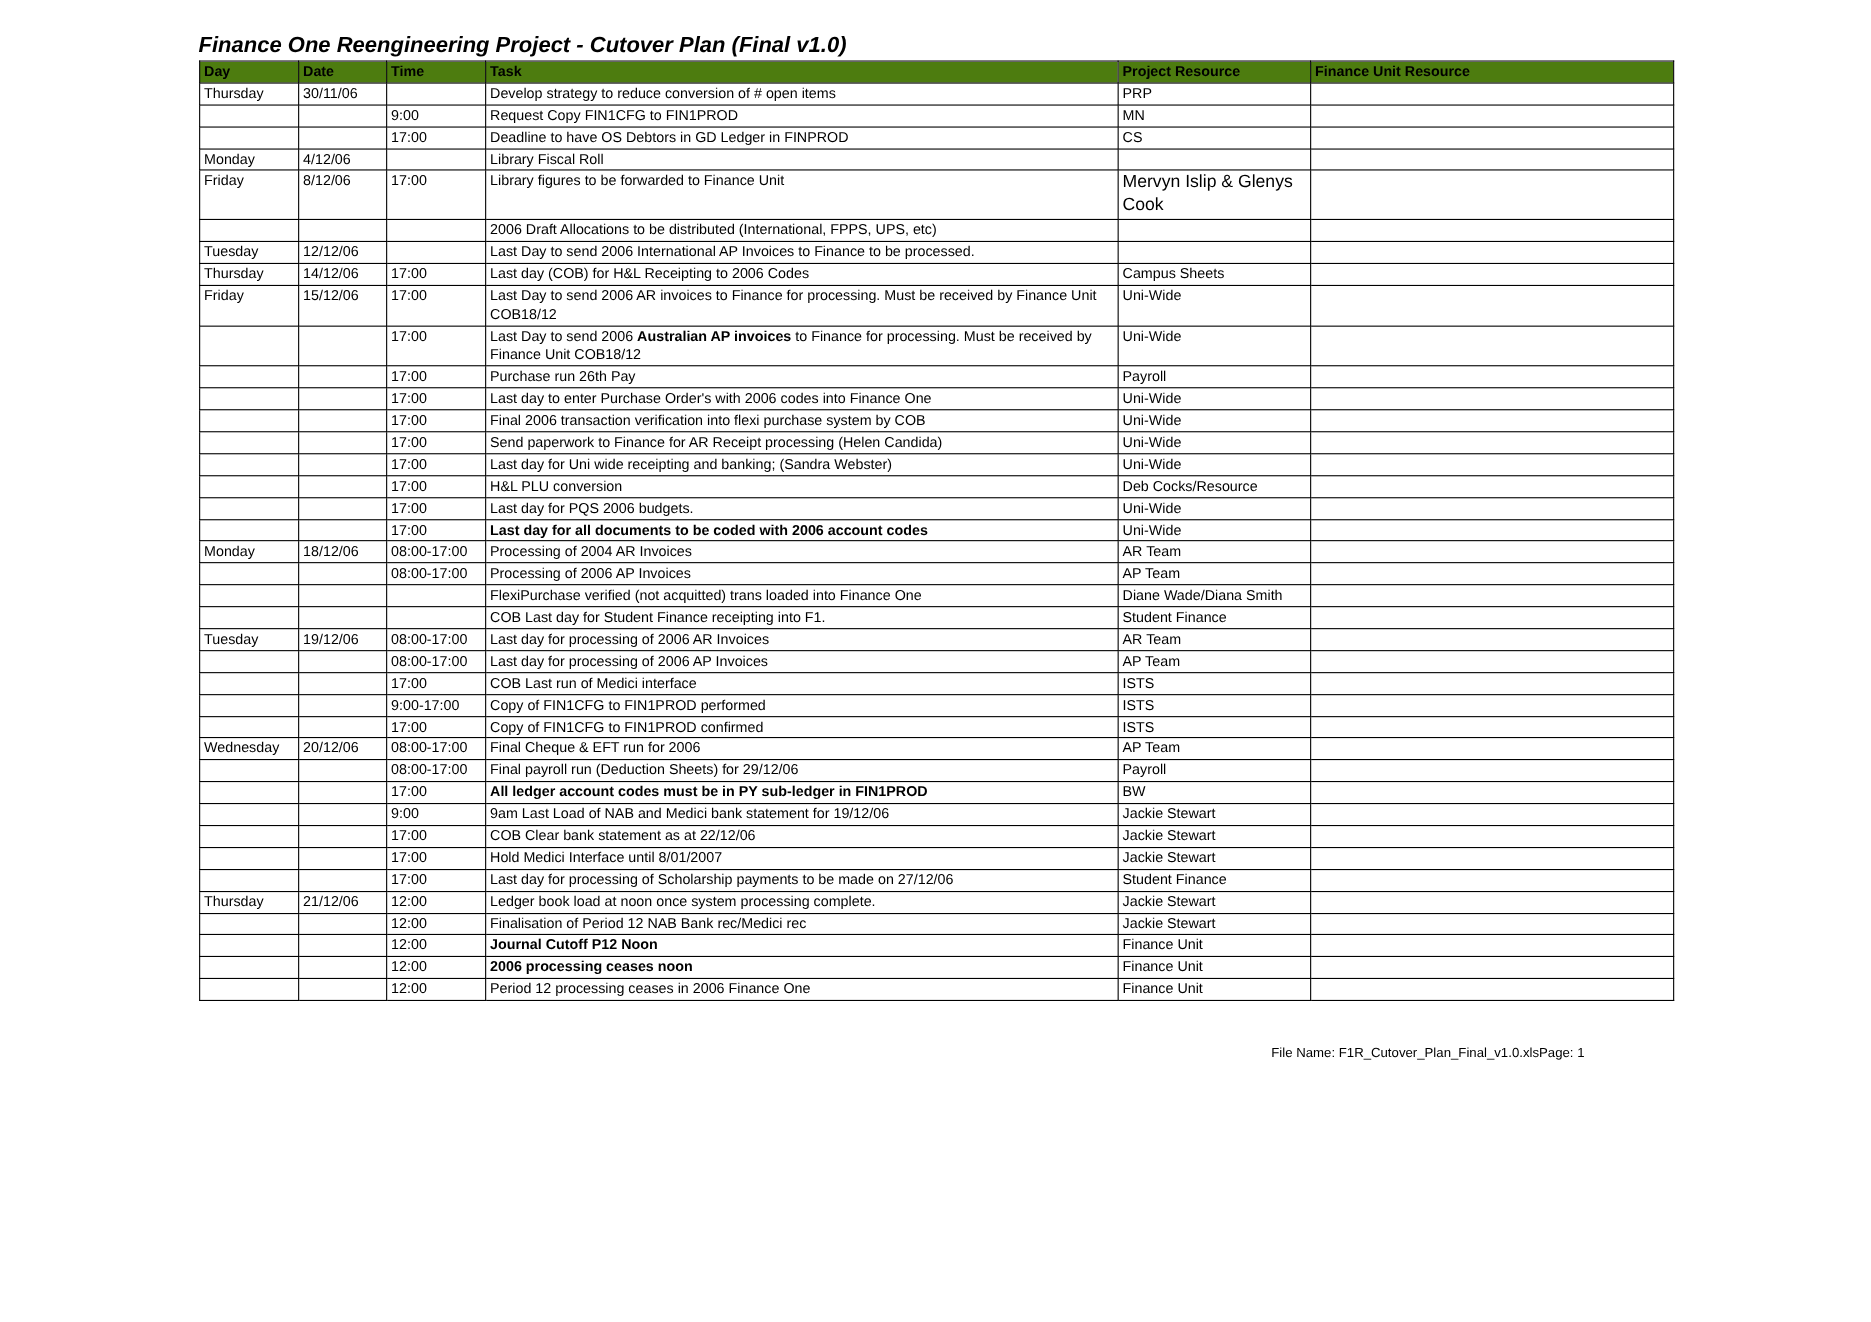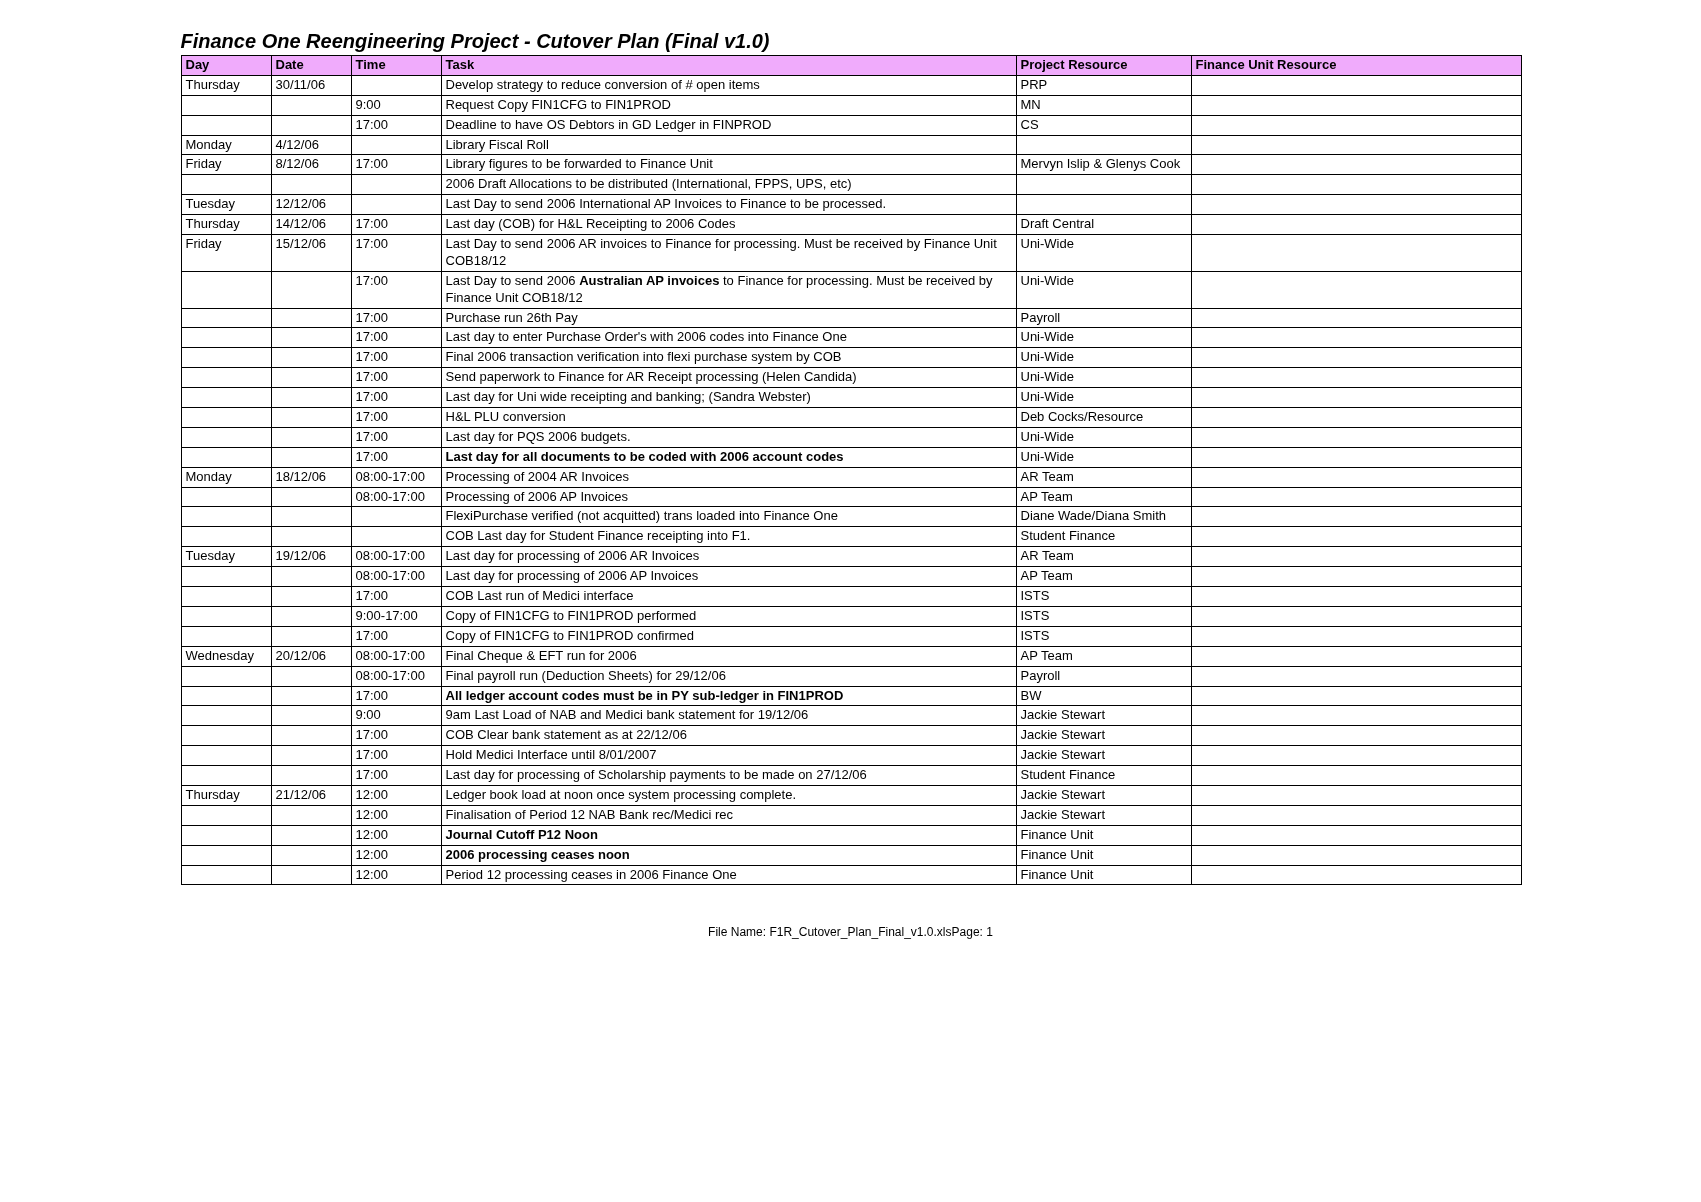--- a/index.html
+++ b/index.html
@@ -29,34 +29,34 @@
     border: 1px solid #000;
     padding: 1px 4px;
     text-align: left;
     vertical-align: top;
     font-size: 13px;
     overflow: hidden;
     white-space: normal;
     line-height: 1.3;
   }
   table.plan th {
-    background: #f0abfc;
+    background: #4d7c0f;
     font-weight: bold;
   }
   col.c-day   { width: 90px; }
   col.c-date  { width: 80px; }
   col.c-time  { width: 90px; }
   col.c-task  { width: 575px; }
   col.c-res1  { width: 175px; }
   col.c-res2  { width: 330px; }
   .bold { font-weight: bold; }
   .footer {
     margin-top: 40px;
     display: flex;
-    justify-content: center;
+    justify-content: flex-end;
     font-size: 12px;
     padding: 0 80px;
   }
 </style>
 </head>
 <body>
 
 <div class="page">
   <h1 class="title">Finance One Reengineering Project - Cutover Plan (Final v1.0)</h1>
 
@@ -110,21 +110,21 @@
           <td></td>
           <td>Library Fiscal Roll</td>
           <td></td>
           <td></td>
         </tr>
         <tr>
           <td>Friday</td>
           <td>8/12/06</td>
           <td>17:00</td>
           <td>Library figures to be forwarded to Finance Unit</td>
-          <td style="font-size: 13px;">Mervyn Islip &amp; Glenys Cook</td>
+          <td style="font-size: 16px;">Mervyn Islip &amp; Glenys Cook</td>
           <td></td>
         </tr>
         <tr>
           <td></td>
           <td></td>
           <td></td>
           <td>2006 Draft Allocations to be distributed (International, FPPS, UPS, etc)</td>
           <td></td>
           <td></td>
         </tr>
@@ -134,21 +134,21 @@
           <td></td>
           <td>Last Day to send 2006 International AP Invoices to Finance to be processed.</td>
           <td></td>
           <td></td>
         </tr>
         <tr>
           <td>Thursday</td>
           <td>14/12/06</td>
           <td>17:00</td>
           <td>Last day (COB) for H&amp;L Receipting to 2006 Codes</td>
-          <td>Draft Central</td>
+          <td>Campus Sheets</td>
           <td></td>
         </tr>
         <tr>
           <td>Friday</td>
           <td>15/12/06</td>
           <td>17:00</td>
           <td>Last Day to send 2006 AR invoices to Finance for processing. Must be received by Finance Unit COB18/12</td>
           <td>Uni-Wide</td>
           <td></td>
         </tr>

